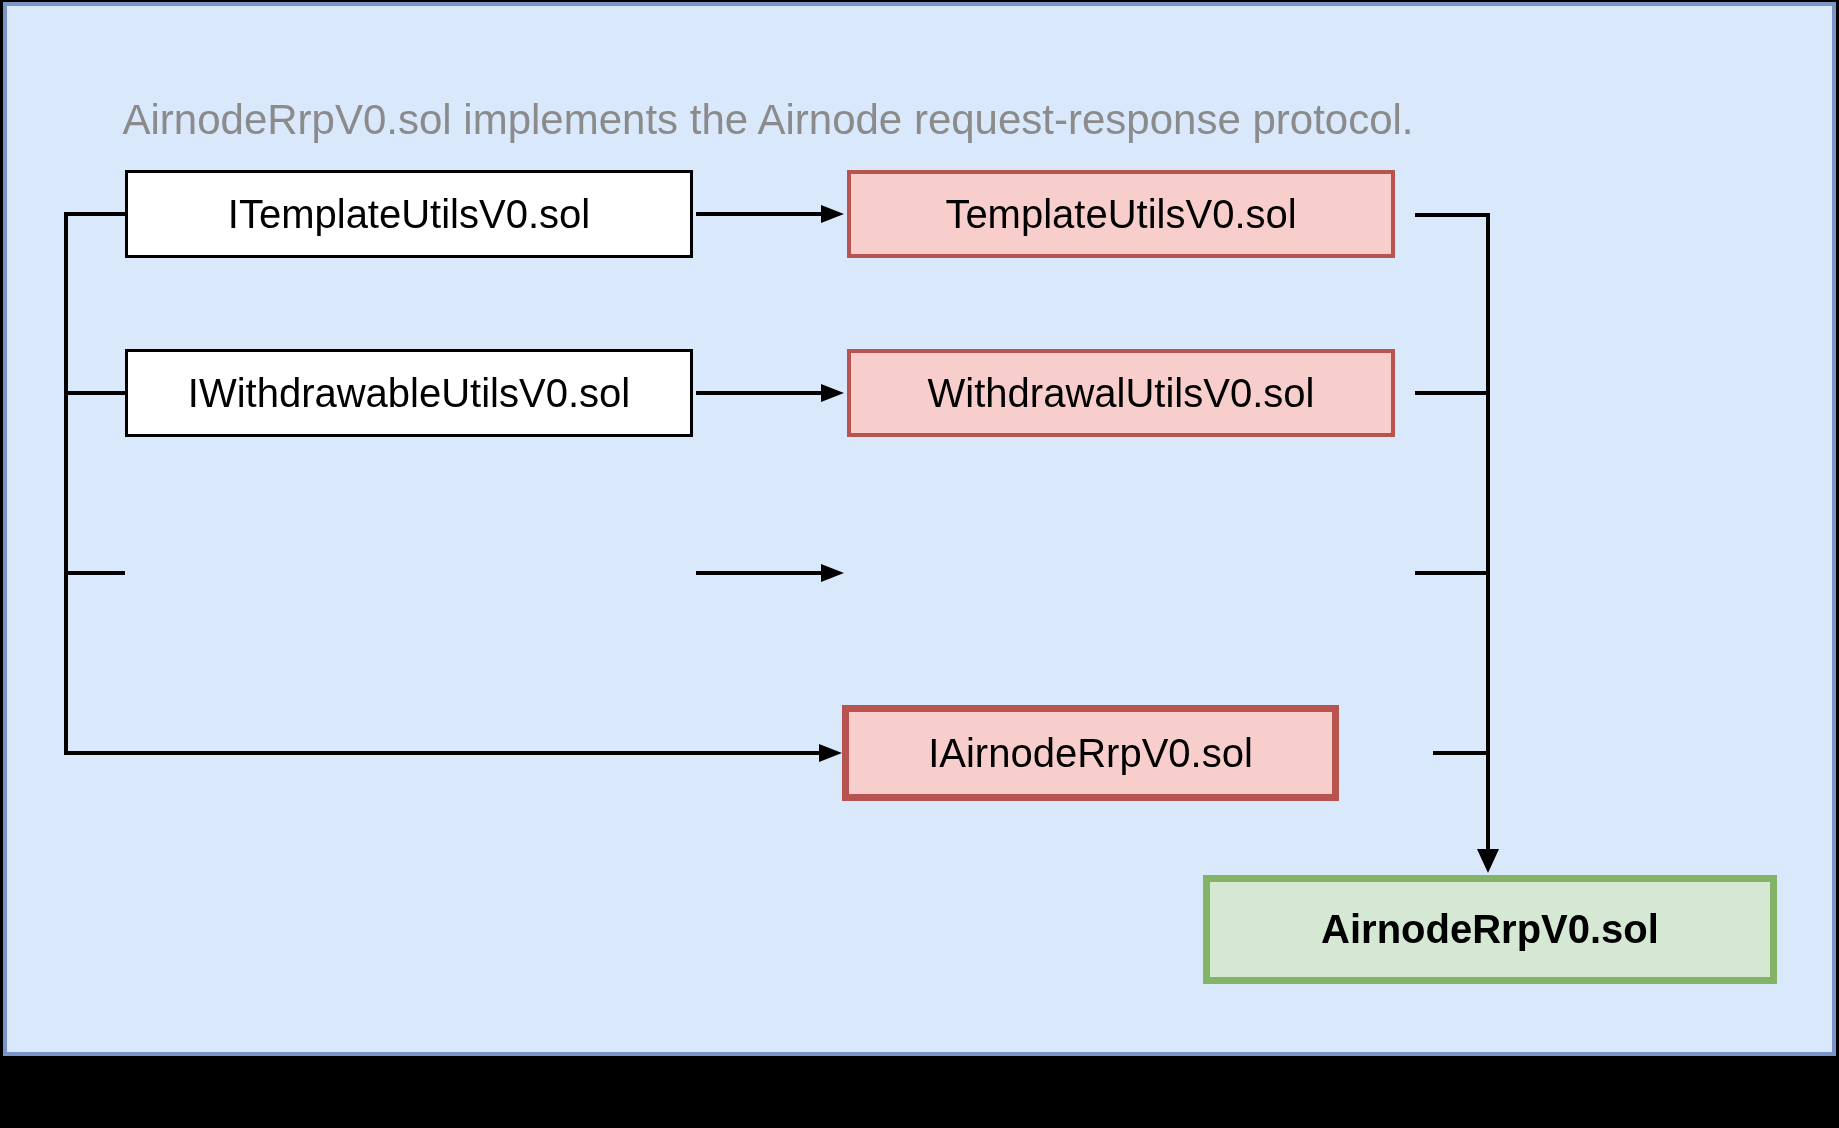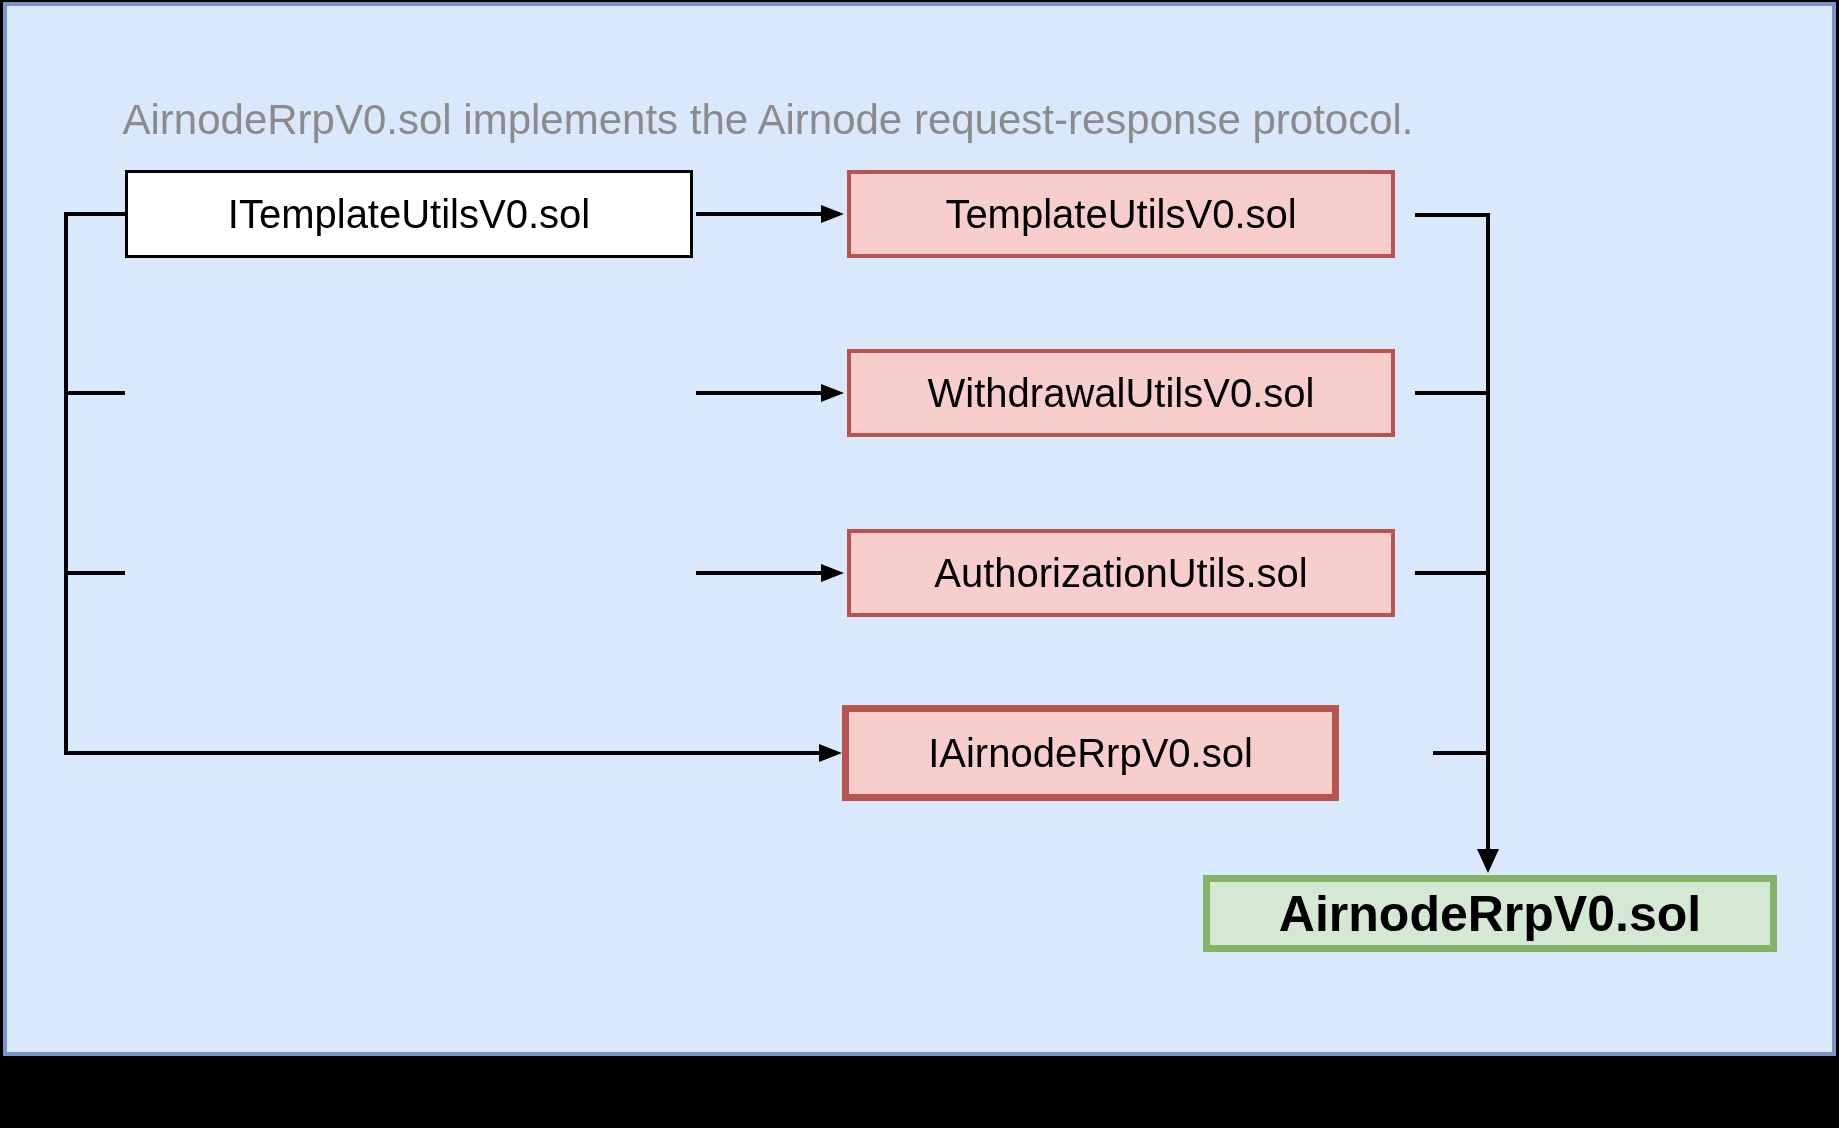--- a/index.html
+++ b/index.html
@@ -33,38 +33,38 @@
   }
   .node{
     position:absolute;box-sizing:border-box;
     display:flex;align-items:center;justify-content:center;
     font-size:40px;color:#000;white-space:nowrap;
   }
   .iface{left:125px;width:568px;height:88px;background:var(--interface_fill);border:3px solid var(--interface_border);text-align:right;}
   .impl{left:847px;width:548px;height:88px;background:var(--impl_fill);border:4px solid var(--impl_border);}
   .row1{top:170px}.row2{top:349px}.row3{top:529px}
   .rrp-iface{left:842px;top:705px;width:497px;height:96px;background:var(--impl_fill);border:7px solid var(--impl_border);}
-  .main-node{left:1203px;top:875px;width:574px;height:77px;background:var(--main_fill);border:7px solid var(--main_border);font-weight:bold;font-size:50px;}
+  .main-node{left:1203px;top:875px;width:574px;height:109px;background:var(--main_fill);border:7px solid var(--main_border);font-weight:bold;font-size:40px;}
   .ln{position:absolute;background:var(--line_color);}
   .ah-right{position:absolute;width:0;height:0;border-top:9px solid transparent;border-bottom:9px solid transparent;border-left:23px solid var(--line_color);}
   .ah-down{position:absolute;width:0;height:0;border-left:11px solid transparent;border-right:11px solid transparent;border-top:24px solid var(--line_color);}
 </style>
 </head>
 <body>
 
 <div class="stage">
   <div class="frame"></div>
 
   <div class="title">AirnodeRrpV0.sol implements the Airnode request-response protocol.</div>
 
   <div class="node iface row1">ITemplateUtilsV0.sol</div>
+  <div class="node iface row2">IWithdrawableUtilsV0.sol</div>
 
   <div class="node impl row1">TemplateUtilsV0.sol</div>
   <div class="node impl row2">WithdrawalUtilsV0.sol</div>
-  <div class="node impl row3">AuthorizationUtils.sol</div>
 
   <div class="node rrp-iface">IAirnodeRrpV0.sol</div>
 
   <div class="node main-node">AirnodeRrpV0.sol</div>
 
   <div class="ln" style="left:64px;top:212px;width:4px;height:543px;"></div>
   <div class="ln" style="left:64px;top:212px;width:61px;height:4px;"></div>
   <div class="ln" style="left:64px;top:391px;width:61px;height:4px;"></div>
   <div class="ln" style="left:64px;top:571px;width:61px;height:4px;"></div>
 

